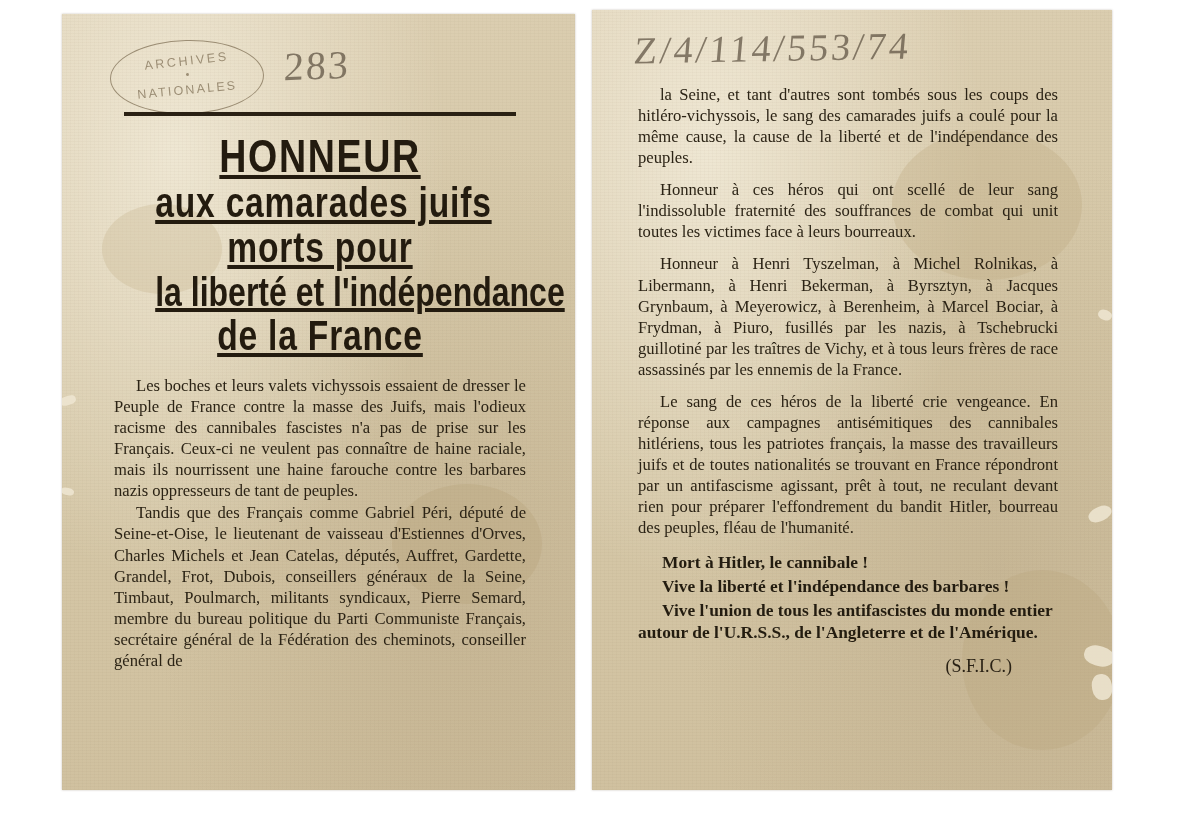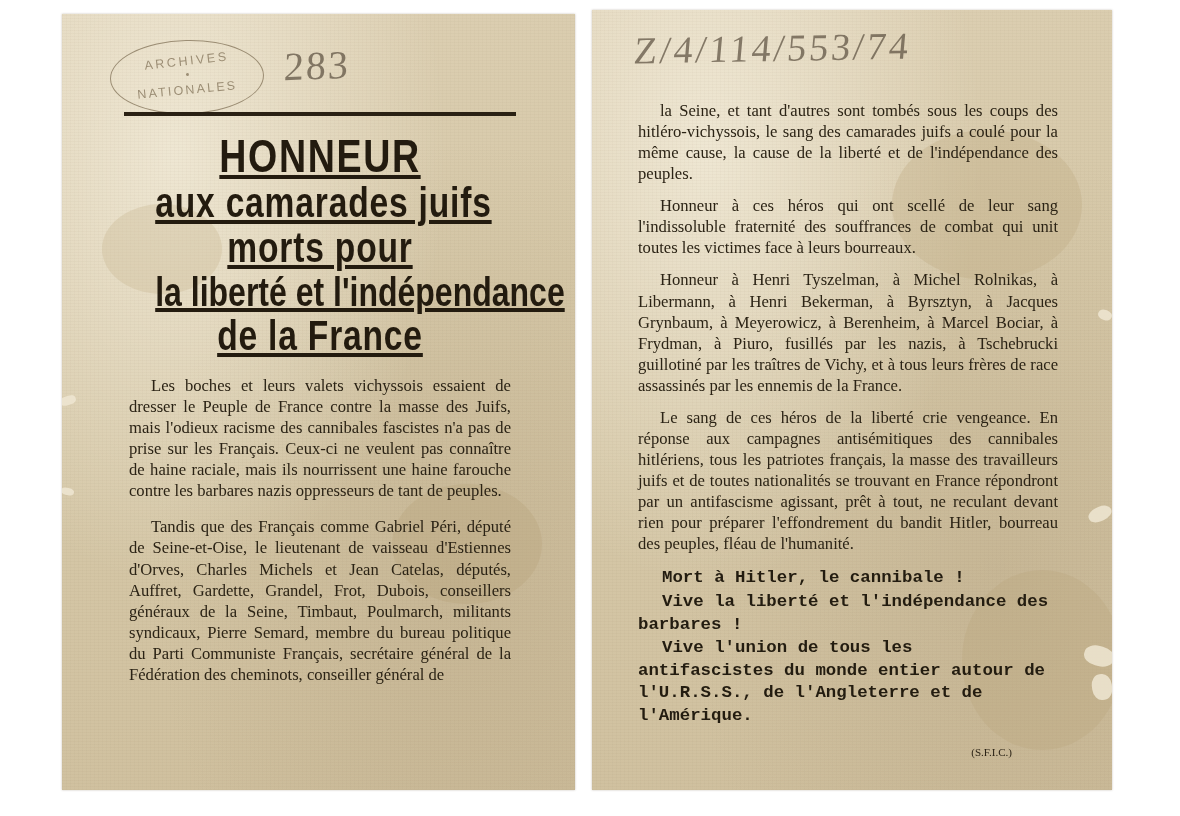--- a/index.html
+++ b/index.html
@@ -158,39 +158,39 @@
   #main-headline .hl-4 { font-size: 40px; letter-spacing: 0px; }
   #main-headline .hl-5 { font-size: 42px; letter-spacing: 1px; }
 
   .body-text {
     font-family: "Liberation Serif", serif;
     font-size: 16.6px;
     line-height: 1.27;
     color: #2b2315;
     text-align: justify;
     text-indent: 22px;
-    margin: 15px;
+    margin: 0;
     hyphens: manual;
   }
   #left-body { margin-top: 18px; }
   #left-body p + p { margin-top: 1px; }
 
   
   #right-content {
     position: absolute;
     left: 46px;
-    top: 90px;
+    top: 74px;
     width: 420px;
     z-index: 4;
   }
   #right-body p { margin: 0; }
   #right-body p + p { margin-top: 11px; }
 
   .slogan {
-    font-family: Liberation Mono, monospace;
+    font-family: Liberation Serif, serif;
     font-weight: bold;
     font-size: 17.4px;
     line-height: 1.3;
     color: #231c10;
     text-indent: 24px;
     margin: 0;
   }
   #slogans { margin-top: 13px; }
   #slogans .slogan + .slogan { margin-top: 1px; }
 
@@ -202,23 +202,23 @@
   #signature-party {
     font-family: "Liberation Serif", serif;
     font-style: italic;
     font-weight: bold;
     font-size: 17.6px;
     color: #241d11;
     letter-spacing: 0.2px;
   }
   #signature-sfic {
     font-family: "Liberation Serif", serif;
-    font-size: 11px;
+    font-size: 18px;
     color: #2a2215;
-    margin-top: 18px;
+    margin-top: 12px;
     padding-right: 38px;
     text-align: right;
   }
 
   
   .tear {
     position: absolute;
     z-index: 6;
     background: #efe6d2;
     opacity: 0.85;

